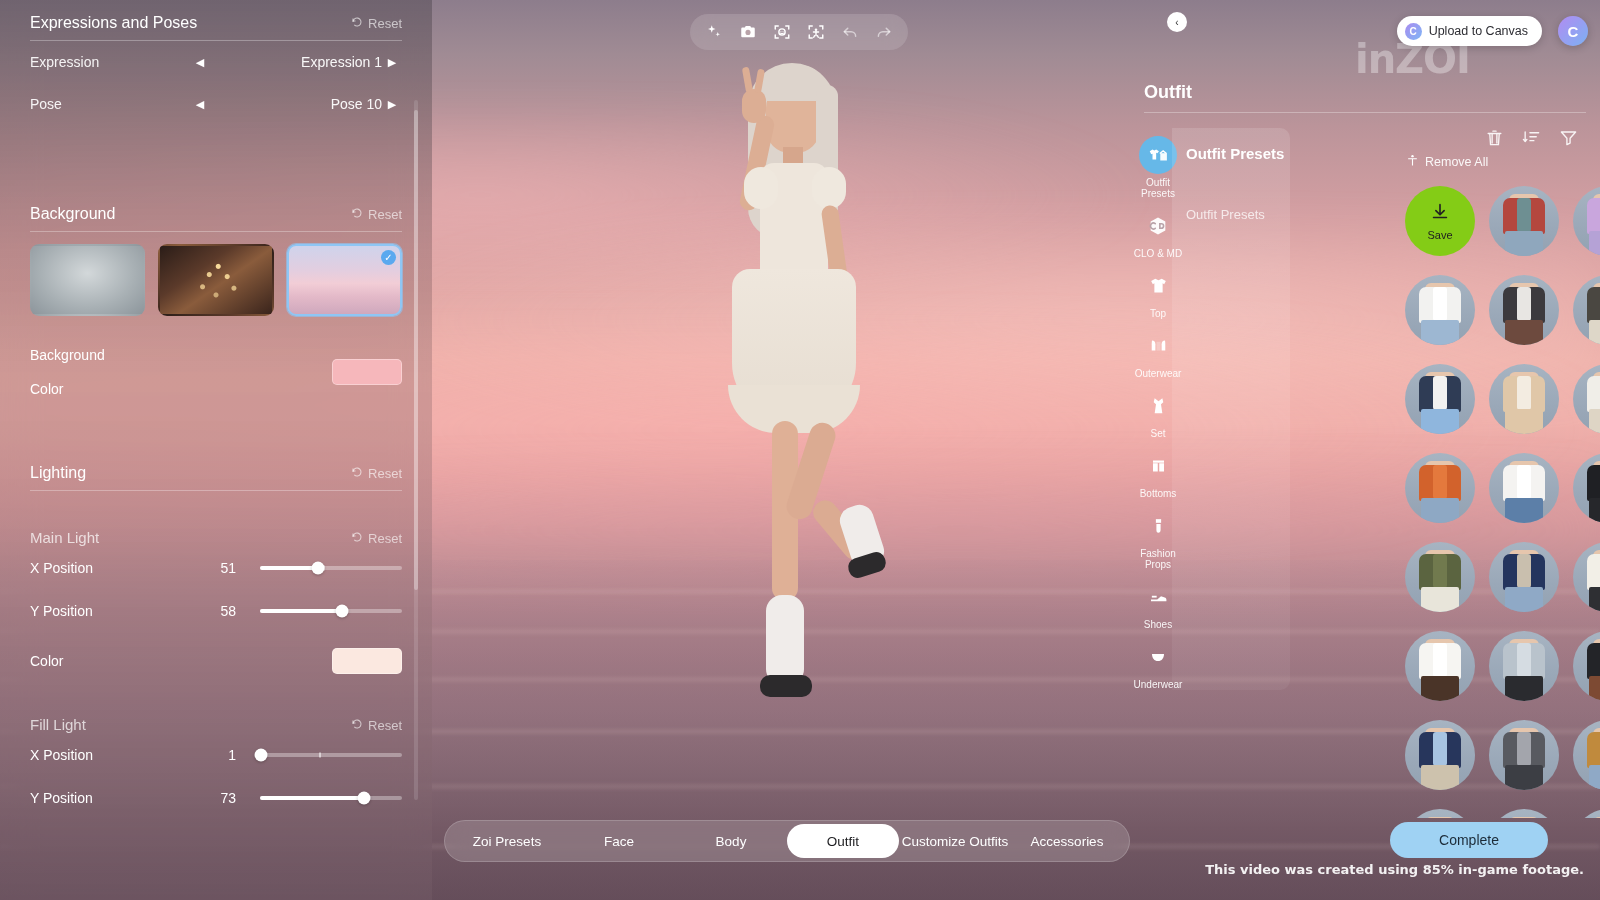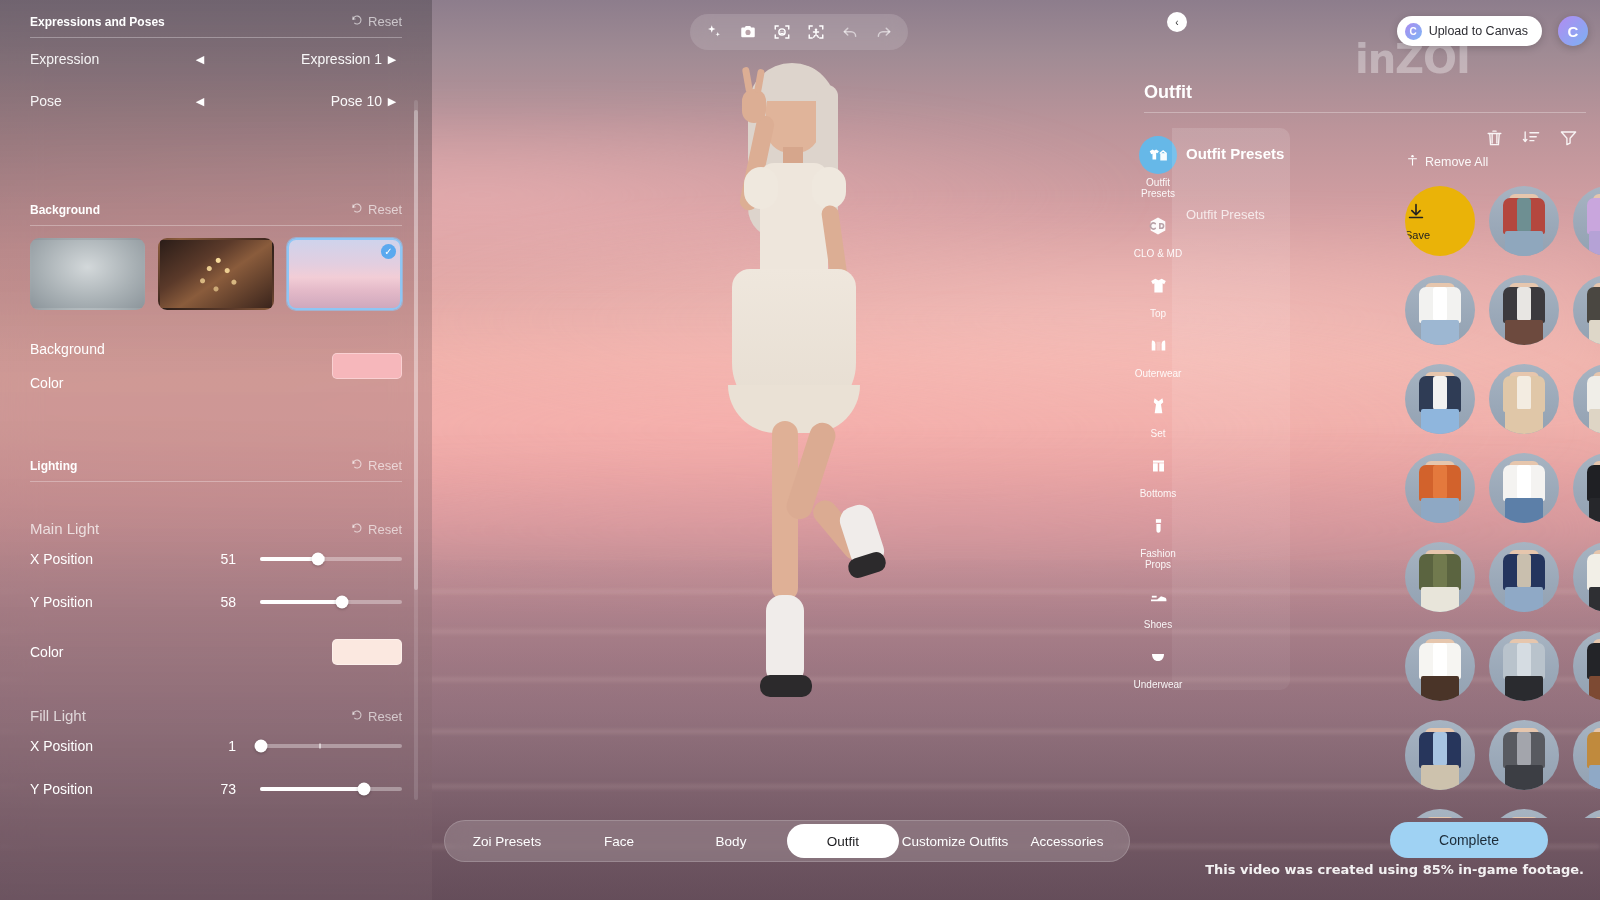--- a/index.html
+++ b/index.html
@@ -84,21 +84,21 @@
   .studio-title {
     font-size: 21px; font-weight: 700; letter-spacing: .2px; margin-left: 12px;
   }
   .studio-close {
     margin-left: auto; font-size: 24px; line-height: 1; color: #fff; opacity: .95;
     cursor: pointer; font-weight: 300;
   }
   .sec-head {
     display: flex; align-items: baseline; padding: 0 30px; margin-top: 14px;
   }
-  .sec-title { font-size: 12px; font-weight: 700; }
+  .sec-title { font-size: 16px; font-weight: 400; }
   .sec-title.sub { font-weight: 400; color: rgba(255,255,255,.72); font-size: 15px; text-align: right; }
   .reset {
     margin-left: auto; font-size: 13px; color: rgba(255,255,255,.62);
     display: flex; align-items: center; gap: 5px; cursor: pointer;
   }
   .hr { height: 1px; background: rgba(255,255,255,.30); margin: 8px 30px 0; }
 
   .row {
     display: flex; align-items: center; height: 42px; padding: 0 30px; font-size: 14px;
     color: rgba(255,255,255,.95);
@@ -248,21 +248,21 @@
     position: absolute; left: 268px; top: 178px; width: 240px; height: 640px;
     display: grid; grid-template-columns: repeat(3, 84px); gap: 3px 0px;
     overflow: hidden;
   }
   .cell { width: 84px; height: 86px; display: flex; align-items: center; justify-content: center; }
   .circ {
     width: 70px; height: 70px; border-radius: 50%; position: relative; overflow: hidden;
     cursor: pointer; background: #9eaab8;
   }
   .circ.save {
-    background: #eab308; display: flex; flex-direction: column; 
+    background: #84cc16; display: flex; flex-direction: column; align-items: center;
     justify-content: center; gap: 2px; color: #222;
   }
   .circ.save .slabel { font-size: 11px; }
   .torso { position: absolute; left: 50%; transform: translateX(-50%); border-radius: 3px; }
 
   
   .tabbar {
     position: absolute; left: 444px; top: 820px; width: 686px; height: 42px;
     border-radius: 21px; background: rgba(255,255,255,.16);
     backdrop-filter: blur(12px); -webkit-backdrop-filter: blur(12px);

